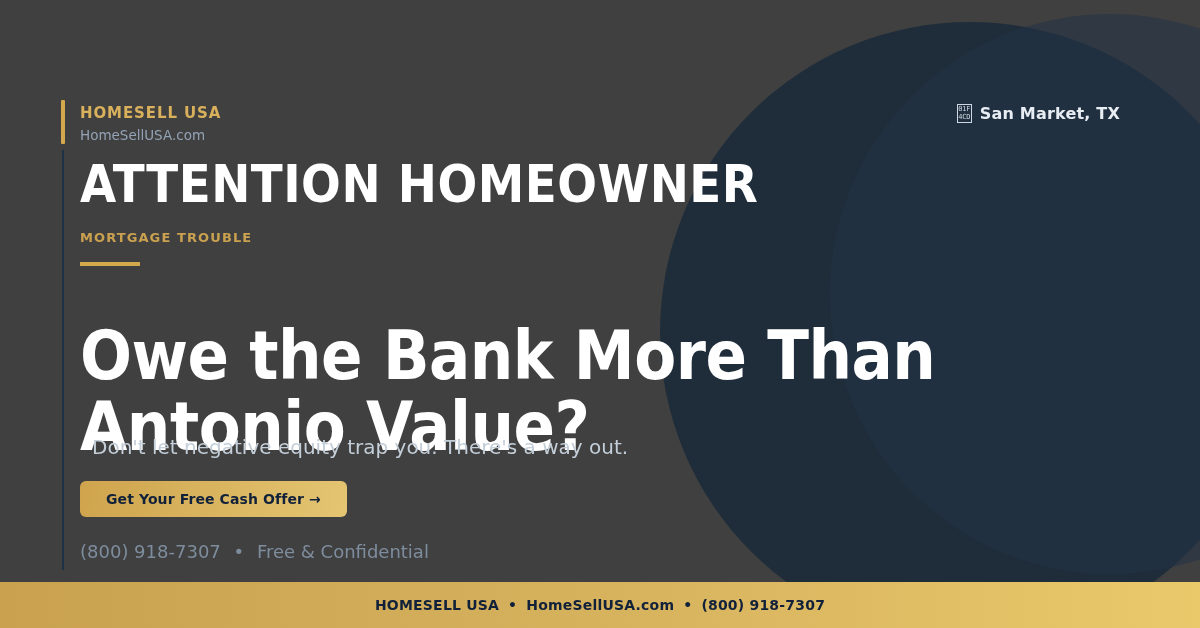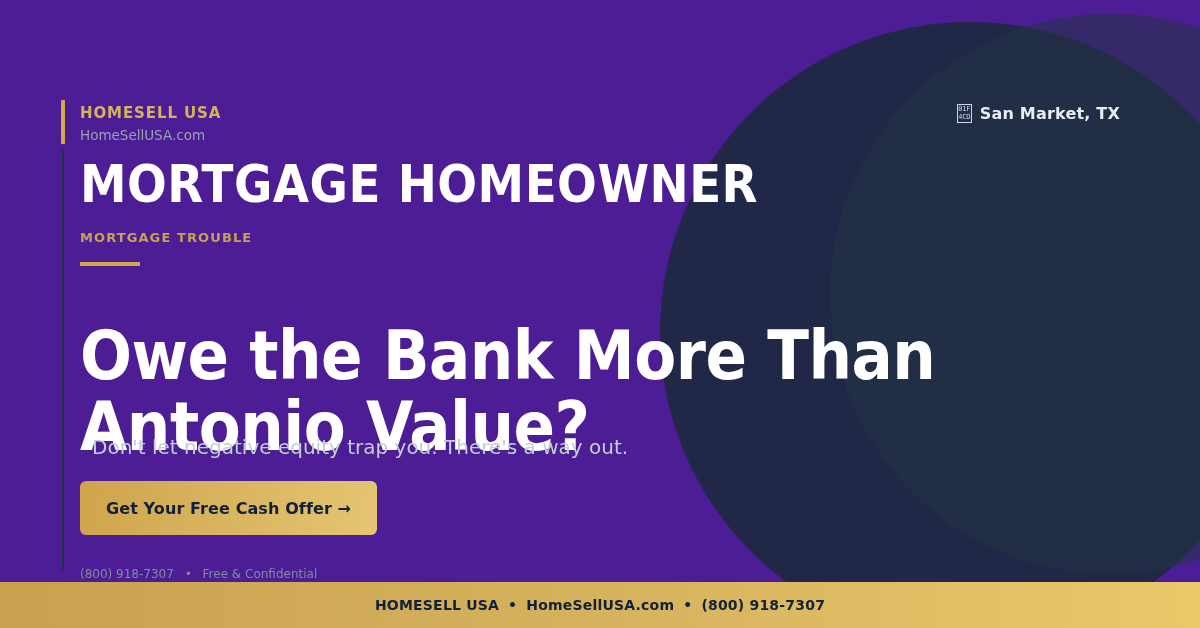--- a/index.html
+++ b/index.html
@@ -5,21 +5,21 @@
   html, body {
     margin: 0;
     padding: 0;
     background: #0d1b2e;
   }
   .ad {
     position: relative;
     width: 1200px;
     height: 628px;
     overflow: hidden;
-    background: #4c1d95;
+    background: #404040;
     font-family: "DejaVu Sans", sans-serif;
     -webkit-font-smoothing: antialiased;
   }
 
   
   .circle {
     position: absolute;
     border-radius: 50%;
     pointer-events: none;
   }
@@ -171,38 +171,38 @@
     color: #c3ced9;
     line-height: 1.3;
   }
 
   .cta {
     position: absolute;
     left: 0;
     top: 481px;
     display: inline-flex;
     align-items: center;
-    height: 54px;
+    height: 36px;
     padding: 0 26px;
     box-sizing: border-box;
     border-radius: 6px;
     background: linear-gradient(100deg, #cfa44d 0%, #e4c572 100%);
     color: #11213a;
-    font-size: 16px;
+    font-size: 14px;
     font-weight: bold;
     letter-spacing: 0.1px;
     white-space: nowrap;
     cursor: pointer;
   }
 
   .microcopy {
     position: absolute;
     left: 0;
-    top: 567px;
-    font-size: 12px;
+    top: 540px;
+    font-size: 18px;
     color: #7e8d9e;
     line-height: 1.3;
     white-space: nowrap;
   }
   .microcopy .dot { padding: 0 7px; }
 
   
   .footer {
     position: absolute;
     left: 0;
@@ -240,21 +240,21 @@
     </div>
 
     <div class="locale">
       <span class="tofu">
         <span>01F</span>
         <span>4CD</span>
       </span>
       <span>San Market, TX</span>
     </div>
 
-    <div class="eyebrow-big">MORTGAGE HOMEOWNER</div>
+    <div class="eyebrow-big">ATTENTION HOMEOWNER</div>
 
     <div class="kicker">MORTGAGE TROUBLE</div>
     <div class="kicker-rule"></div>
 
     <h1 class="headline">Owe the Bank More Than Antonio Value?</h1>
 
     <div class="subhead">Don't let negative equity trap you. There's a way out.</div>
 
     <div class="cta">Get Your Free Cash Offer →</div>
 

